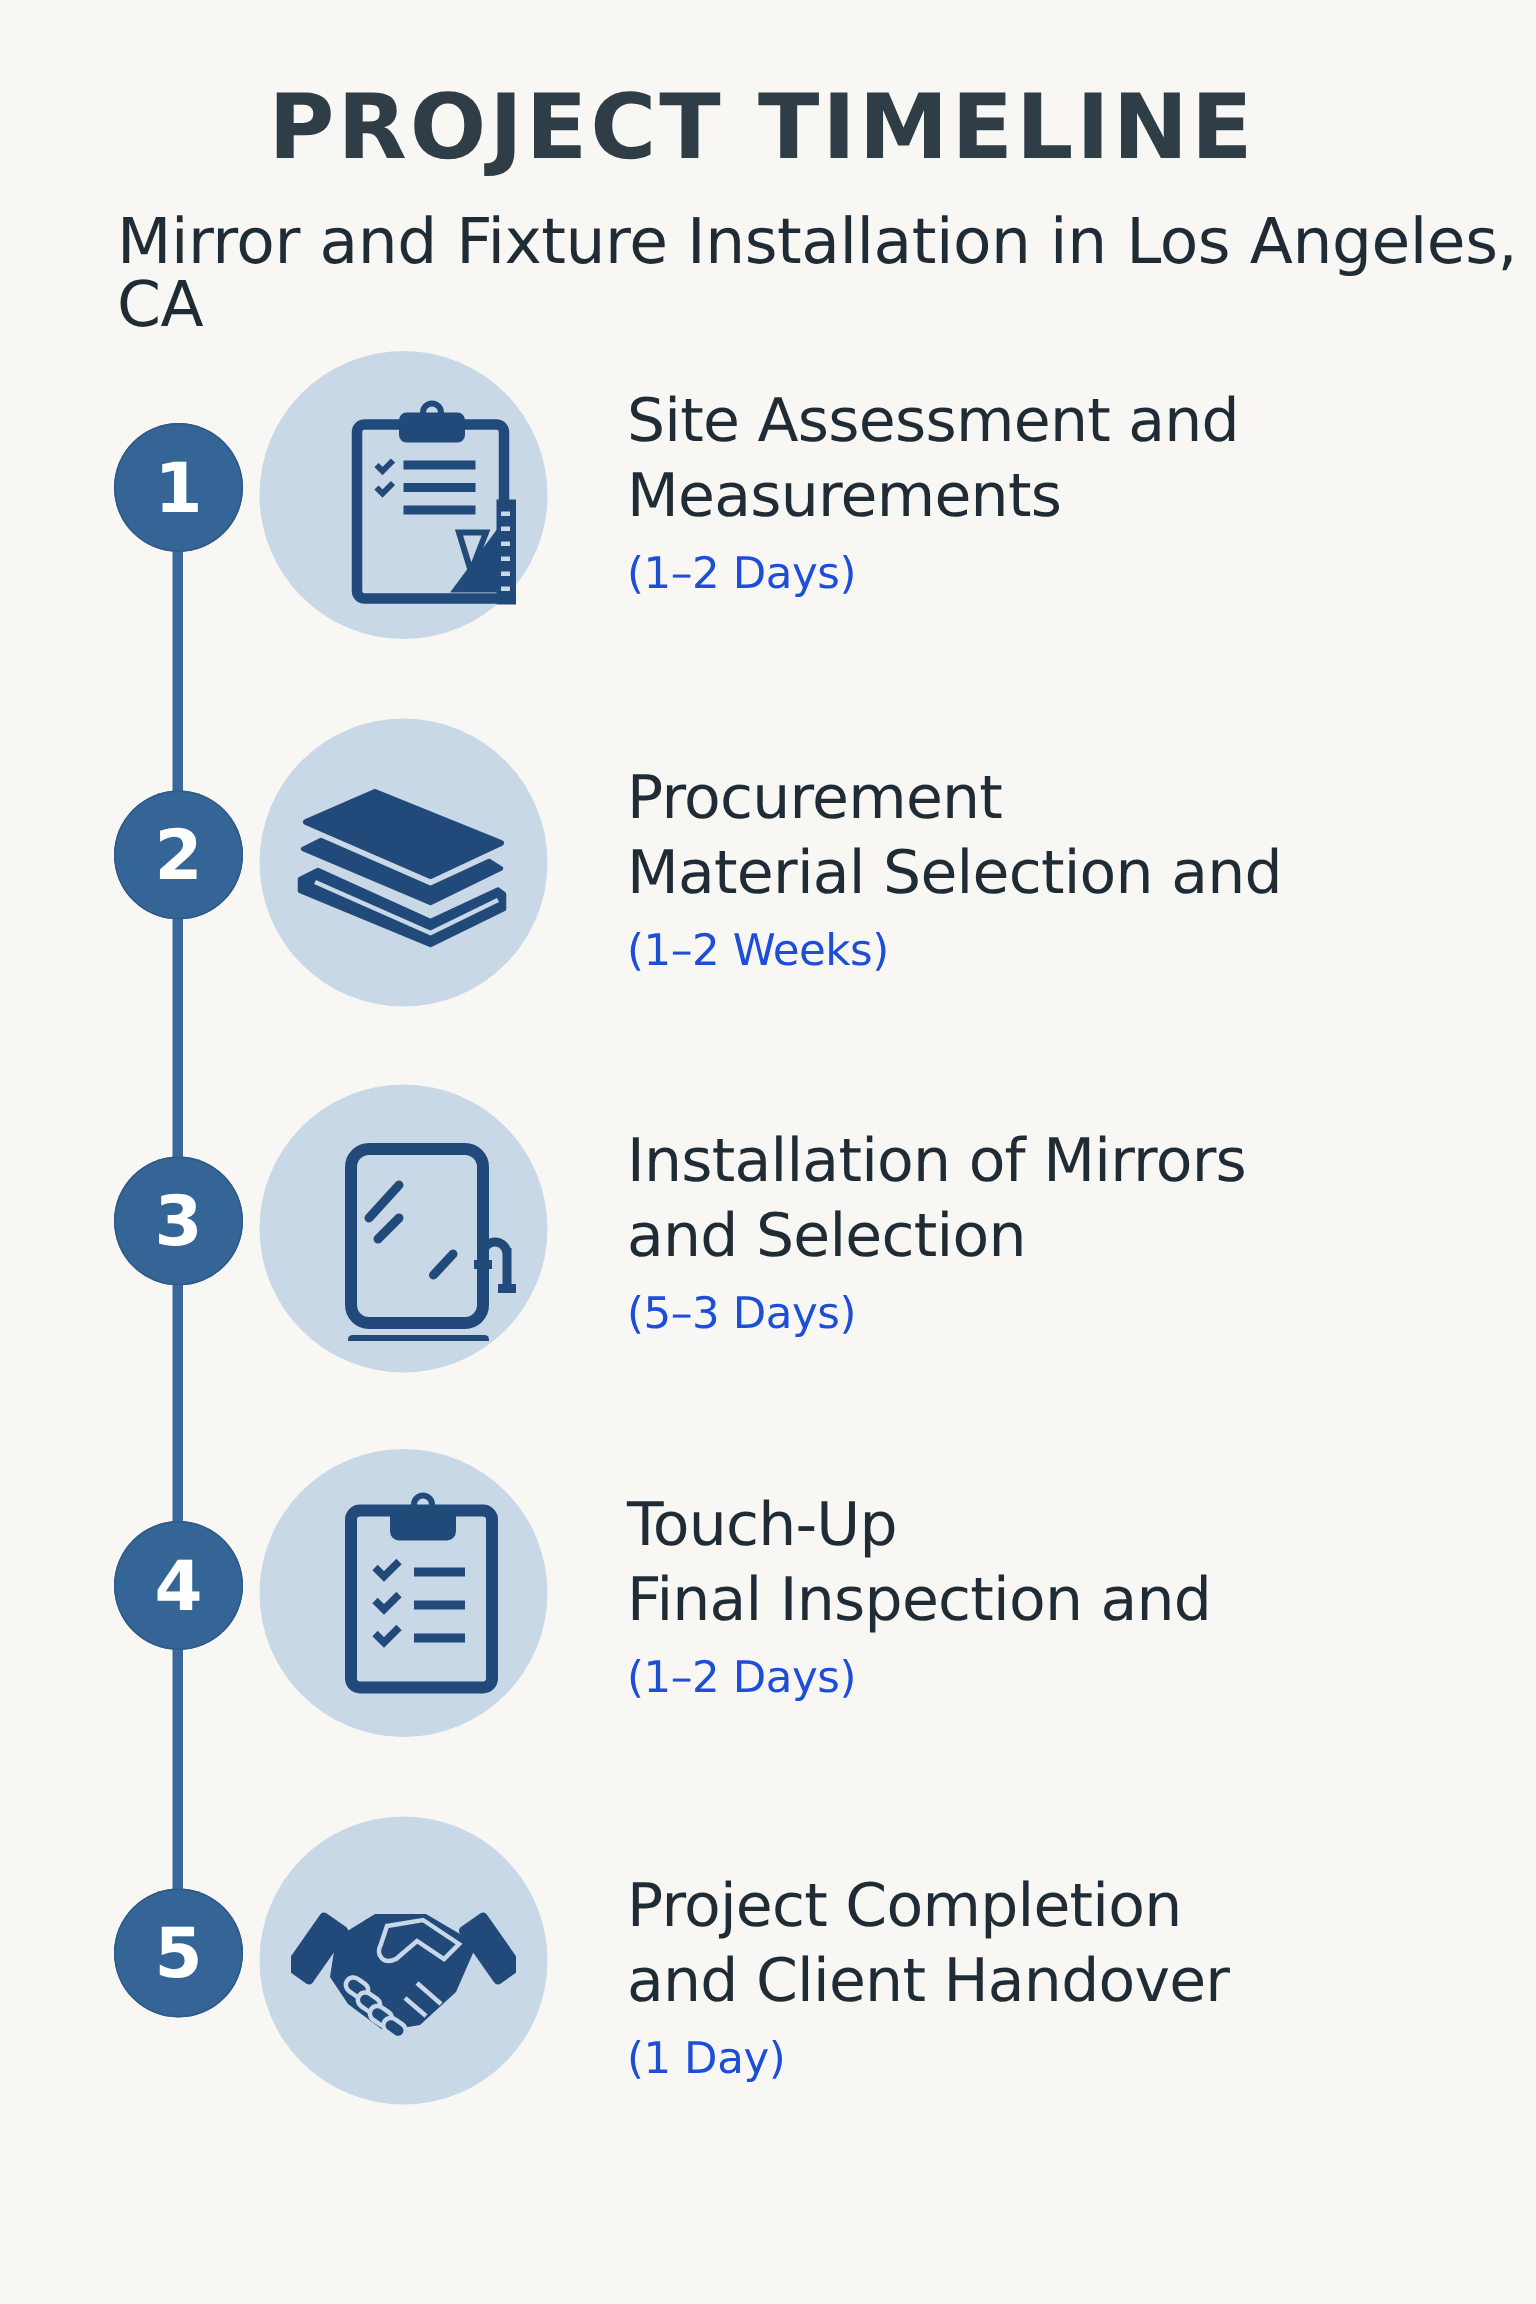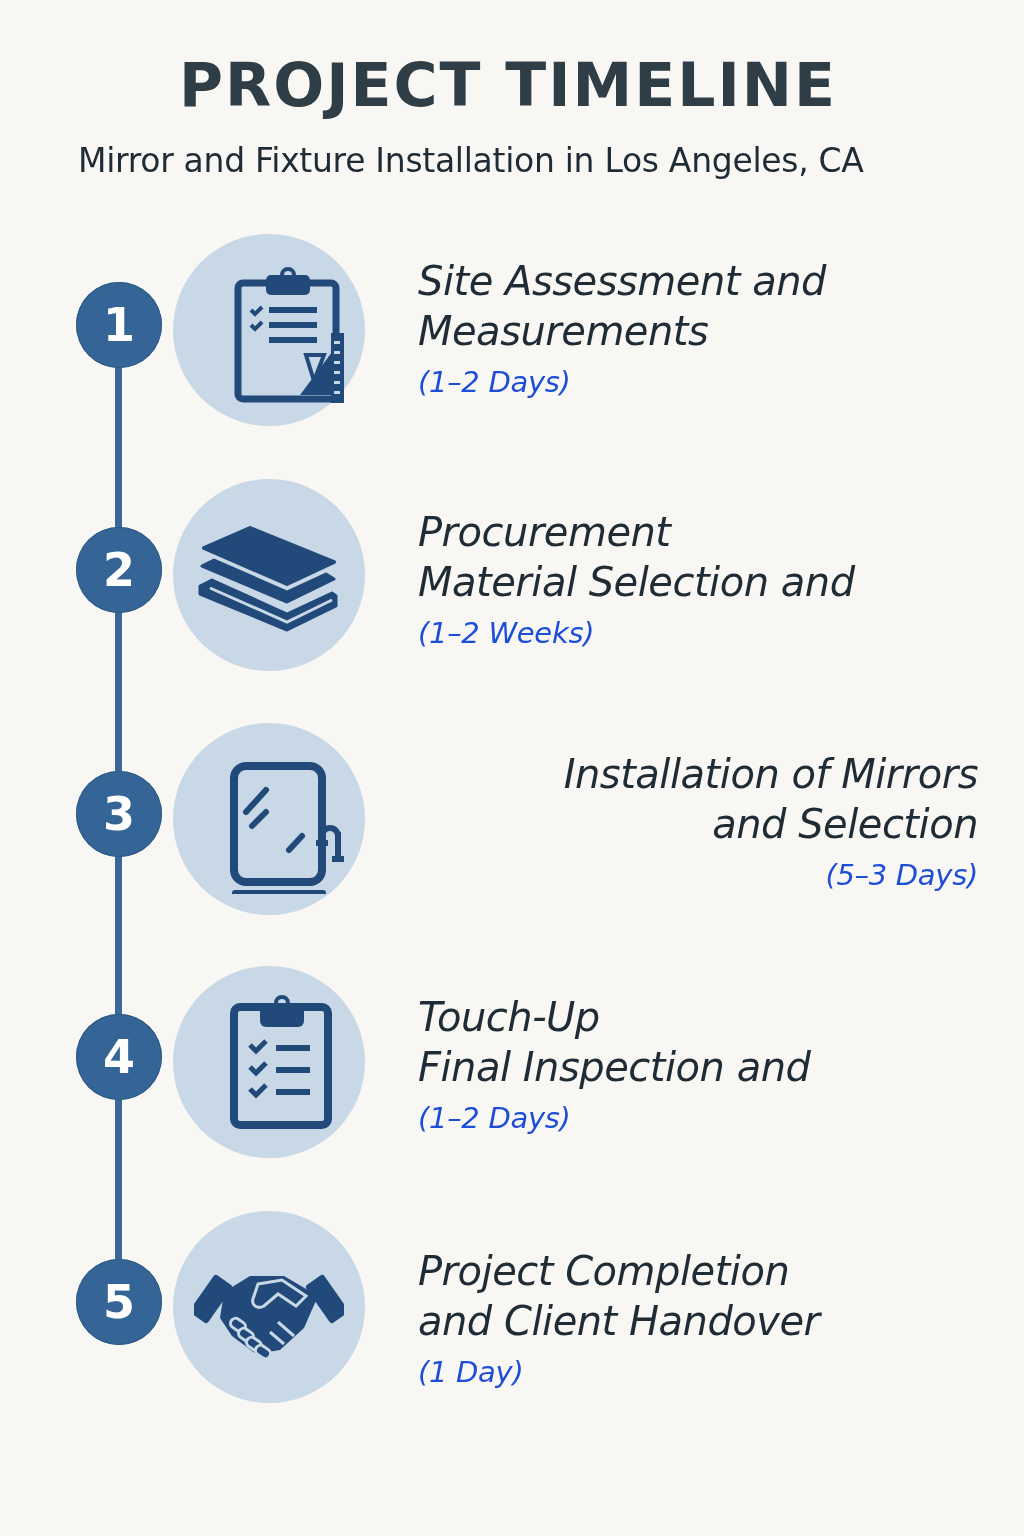--- a/index.html
+++ b/index.html
@@ -27,21 +27,21 @@
       letter-spacing: 2px;
       color: #2f3d47;
       margin: 0;
       line-height: 70px;
     }
     .subtitle {
       position: absolute;
       top: 140px;
       left: 78px;
       font-family: "DejaVu Sans", sans-serif;
-      font-size: 33px;
+      font-size: 42px;
       color: #1f2c35;
       line-height: 42px;
       margin: 0;
       letter-spacing: -0.3px;
     }
     .timeline-line {
       position: absolute;
       left: 115px;
       top: 325px;
       width: 7px;
@@ -82,21 +82,20 @@
       justify-content: center;
     }
     .icon-disc svg {
       width: 150px;
       height: 150px;
     }
     .step-text {
       position: absolute;
       left: 418px;
       width: 560px;
-      font-style: italic;
     }
     .step-title {
       font-family: "DejaVu Sans", sans-serif;
       font-size: 40px;
       line-height: 50px;
       color: #1f2c35;
       letter-spacing: -0.5px;
       margin: 0;
     }
     .step-duration {
@@ -172,21 +171,21 @@
       <rect x="40" y="22" width="88" height="116" rx="12" fill="none" stroke="#21497a" stroke-width="8"></rect>
       <line x1="52" y1="68" x2="72" y2="46" stroke="#21497a" stroke-width="6" stroke-linecap="round"></line>
       <line x1="58" y1="82" x2="72" y2="68" stroke="#21497a" stroke-width="6" stroke-linecap="round"></line>
       <line x1="95" y1="106" x2="108" y2="92" stroke="#21497a" stroke-width="6" stroke-linecap="round"></line>
       <rect x="38" y="150" width="94" height="7" rx="3" fill="#21497a" transform="translate(0,-4)"></rect>
       <path d="M142 88 L142 116 M142 92 A 8 8 0 0 0 126 92 L126 100" fill="none" stroke="#21497a" stroke-width="6" transform="translate(2,0)"></path>
       <rect x="122" y="96" width="12" height="6" fill="#21497a"></rect>
       <rect x="138" y="112" width="16" height="6" fill="#21497a"></rect>
     </svg>
   </div>
-  <div class="step-text" style="top:26px;text-align:right;">
+  <div class="step-text" style="top:26px;">
     <div class="step-title">Installation of Mirrors</div>
     <div class="step-title">and Selection</div>
     <div class="step-duration">(5–3 Days)</div>
   </div>
 </div>
 
 <div class="step" style="top:966px;">
   <div class="badge" style="top:48px;">4</div>
   <div class="icon-disc" style="top:0;">
     <svg viewBox="0 0 150 150">

